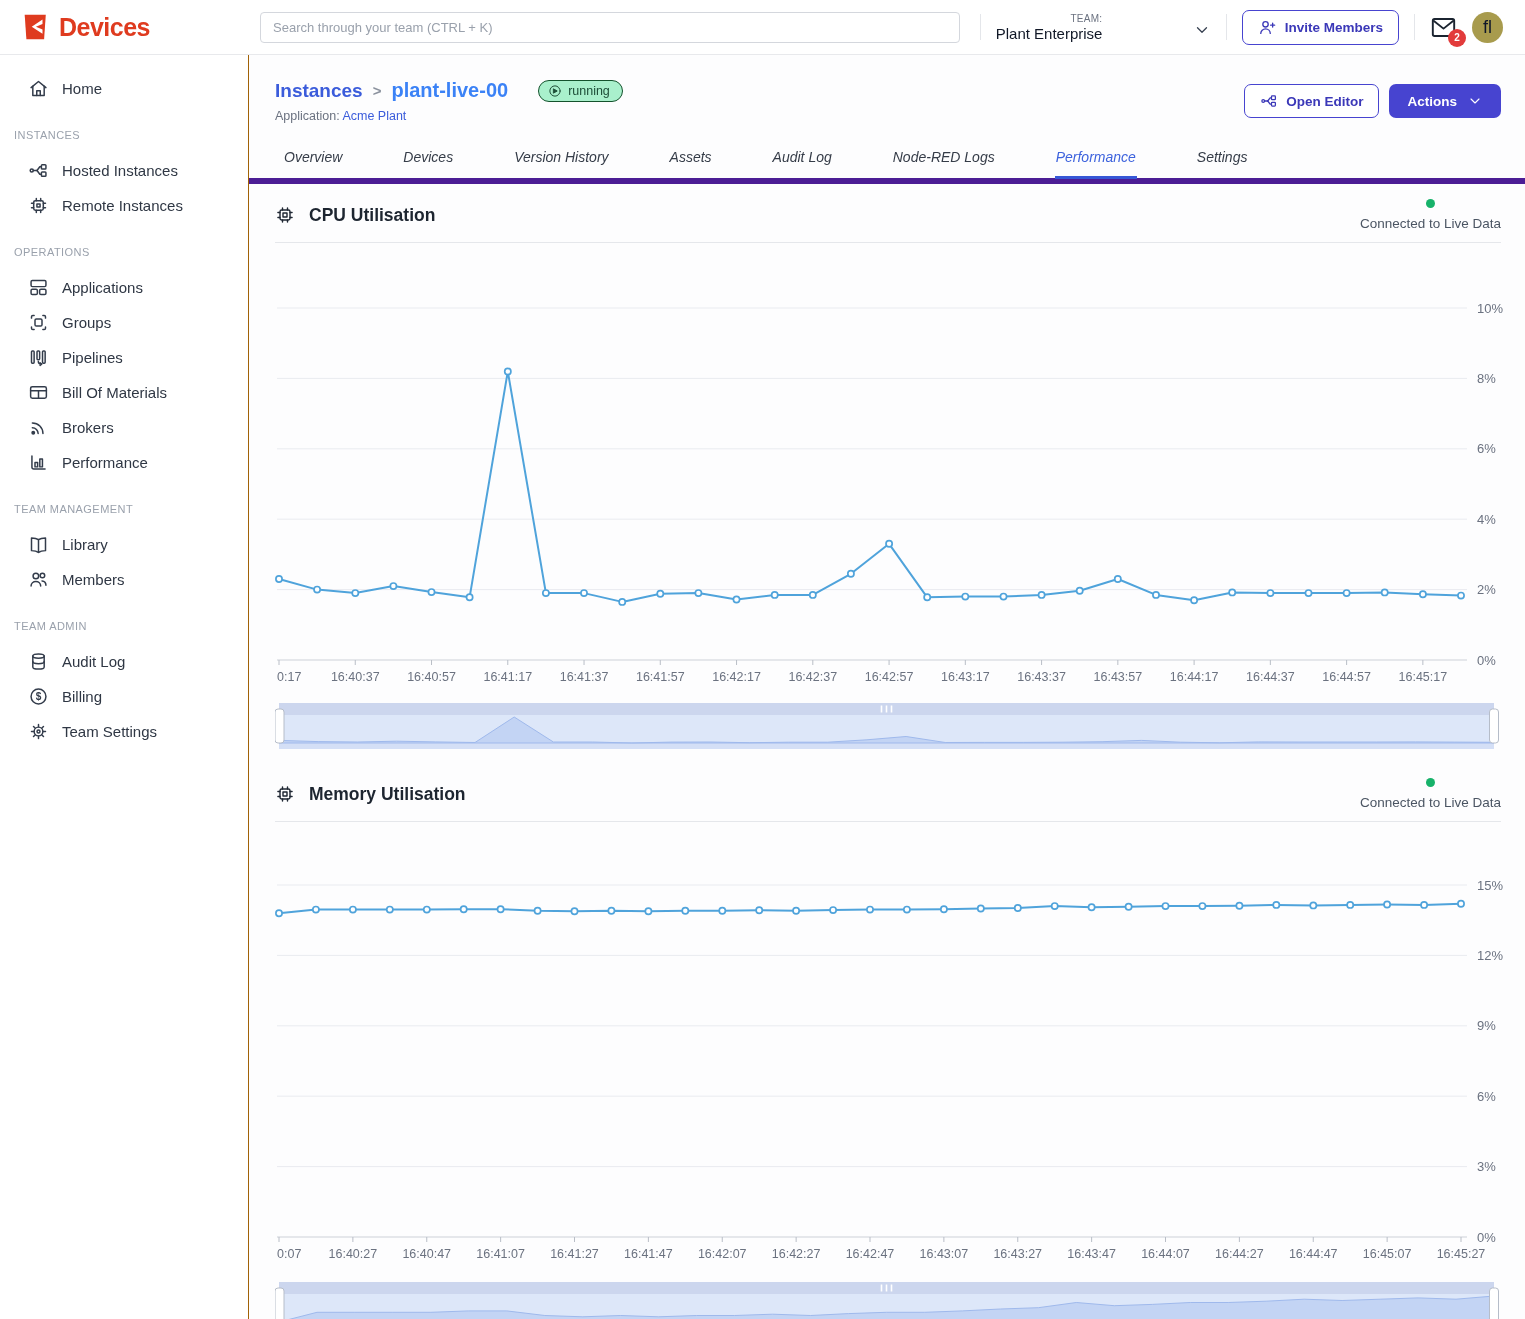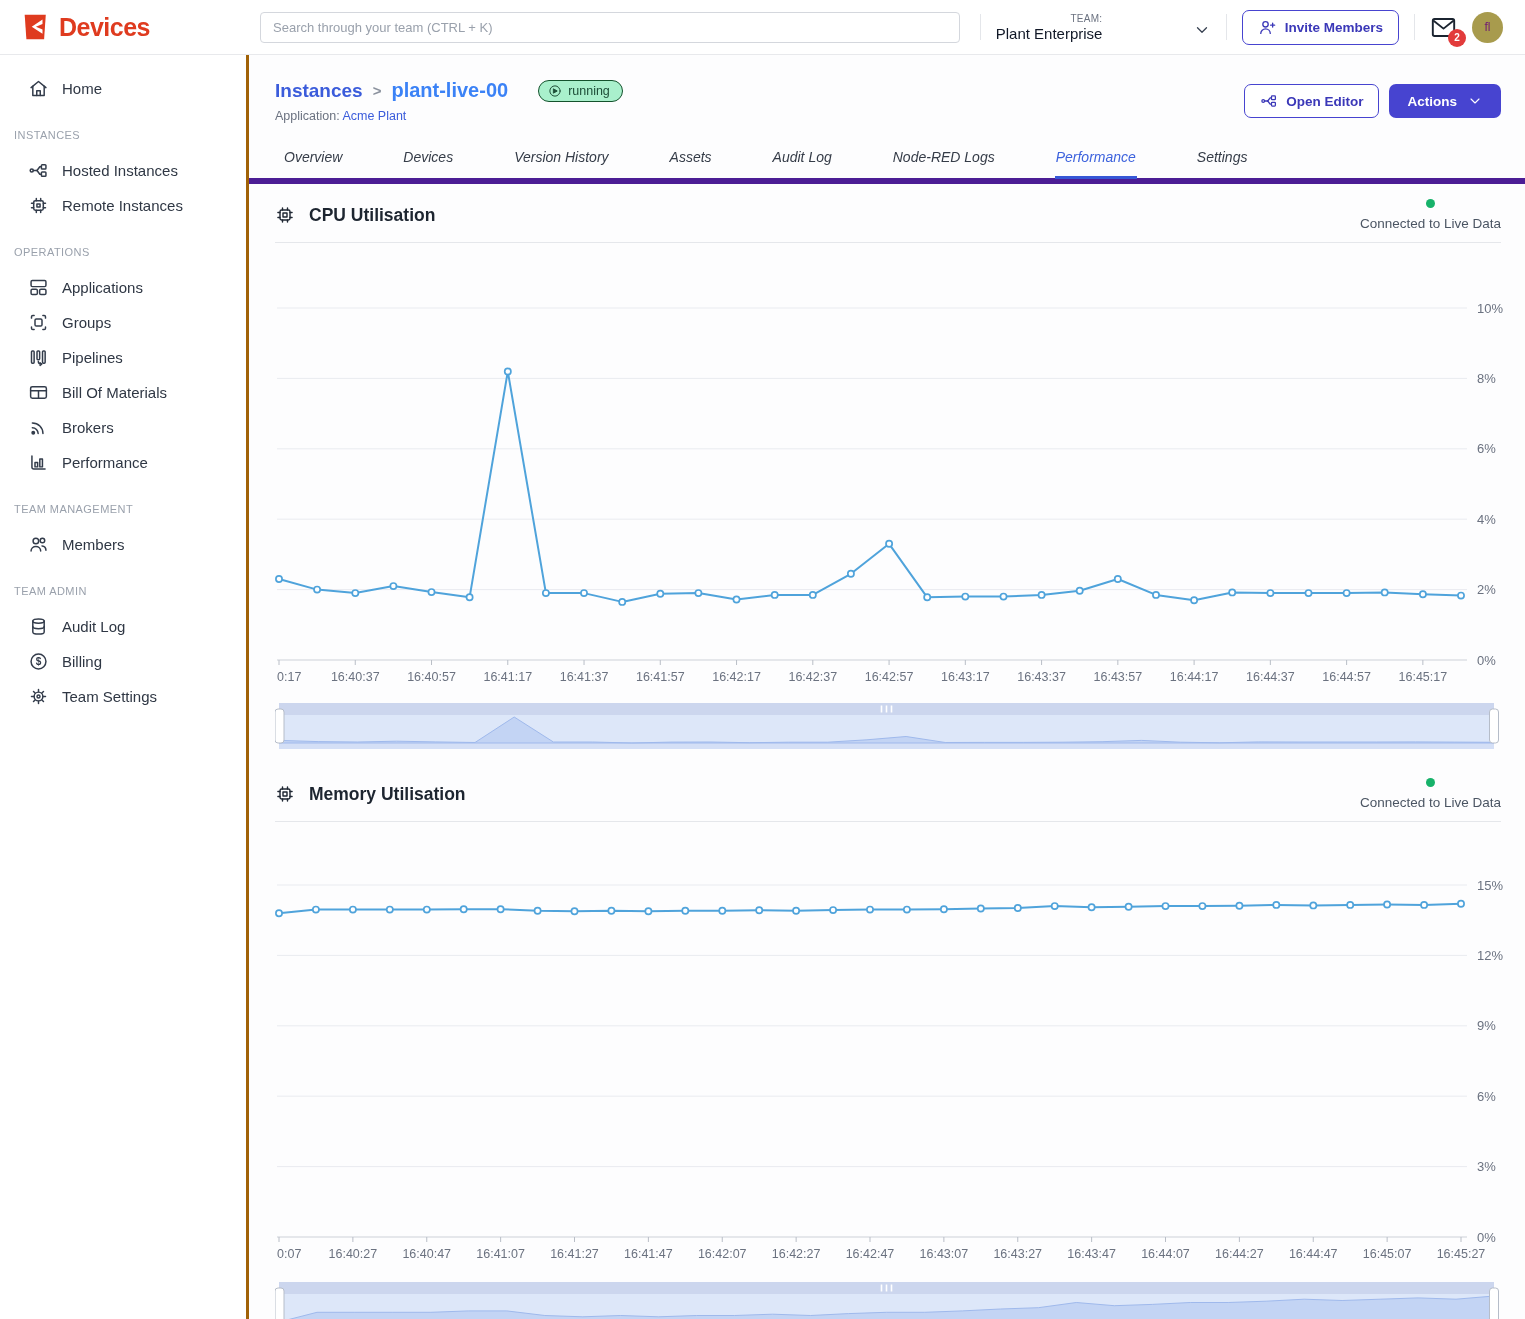--- a/index.html
+++ b/index.html
@@ -15,25 +15,25 @@
   .topbar-right { margin-left:auto; display:flex; align-items:center; gap:15px; }
   .vdivider { width:1px; height:26px; background:#e4e6ea; }
   .team-select { display:flex; align-items:flex-start; gap:8px; cursor:pointer; min-width:215px; }
   .team-texts { display:flex; flex-direction:column;text-align:right; }
   .team-label { font-size:10px; color:#6b7280; letter-spacing:.03em; }
   .team-name { font-size:15px; color:#111827; margin-top:1px; }
   .team-chevron { margin-left:auto; margin-top:8px; color:#374151; }
   .btn-invite { display:flex; align-items:center; gap:8px; border:1.6px solid #4744d0; color:#3b38b8; background:#fff; border-radius:7px; padding:7px 15px; font-size:13.5px; font-weight:700; cursor:pointer; font-family:inherit; }
   .mail-wrap { position:relative; cursor:pointer; color:#1b2430; }
   .mail-badge { position:absolute; right:-9px; bottom:-6px; width:18px; height:18px; background:#e23b3b; color:#fff; font-size:10px; font-weight:700; border-radius:50%; display:flex; align-items:center; justify-content:center; }
-  .avatar { width:31px; height:31px; border-radius:50%; background:#a89b4d; color:#701a75; font-size:12px; display:flex; align-items:center; justify-content:center; cursor:pointer; }
+  .avatar { width:31px; height:31px; border-radius:50%; background:#a89b4d; color:#0f172a; font-size:18px; display:flex; align-items:center; justify-content:center; cursor:pointer; }
 
   
   .app { display:flex; height:1264px; }
-  .sidebar { width:249px; flex:none; border-right:3px solid #a16207; padding-top:16px; background:#fff; }
+  .sidebar { width:249px; flex:none; border-right:1px solid #a16207; padding-top:16px; background:#fff; }
   .side-item { height:35px; display:flex; align-items:center; gap:13px; padding-left:28px; font-size:15px; color:#2f3744; cursor:pointer; }
   .side-item .icon { width:21px; height:21px; color:#333c4b; flex:none; display:flex; }
   .side-section { margin:23px 0 12px; padding-left:14px; font-size:11px; color:#9aa1ac; letter-spacing:.04em; }
   .icon svg { width:100%; height:100%; display:block; }
 
   .main { flex:1; min-width:0; background:#fdfdfe; }
 
   
   .page-head { position:relative; padding:24px 24px 0 26px; background:#fdfdfe; }
   .bc-row { display:flex; align-items:center; gap:10px; }
@@ -211,20 +211,29 @@
         <span class="icon">
           <svg viewBox="0 0 24 24" fill="none" stroke="currentColor" stroke-width="1.7" stroke-linecap="round" stroke-linejoin="round">
             <path d="M4.5 4.5v13c0 1.2 1 2 2.2 2H19.5"></path>
             <rect x="8" y="12" width="3" height="5"></rect>
             <rect x="13.5" y="8" width="3" height="9"></rect>
           </svg>
         </span>
         <span class="side-label">Performance</span>
       </div>
       <div class="side-section">TEAM MANAGEMENT</div>
+      <div class="side-item">
+        <span class="icon">
+          <svg viewBox="0 0 24 24" fill="none" stroke="currentColor" stroke-width="1.7" stroke-linecap="round" stroke-linejoin="round">
+            <path d="M12 6.5C10 5 7.5 4.5 4 4.5V19c3.5 0 6 .5 8 2 2-1.5 4.5-2 8-2V4.5c-3.5 0-6 .5-8 2z"></path>
+            <path d="M12 6.5V21"></path>
+          </svg>
+        </span>
+        <span class="side-label">Library</span>
+      </div>
       <div class="side-item">
         <span class="icon">
           <svg viewBox="0 0 24 24" fill="none" stroke="currentColor" stroke-width="1.7" stroke-linecap="round" stroke-linejoin="round">
             <circle cx="9" cy="8" r="3.2"></circle>
             <path d="M3.5 19.5c0-3 2.5-5.2 5.5-5.2s5.5 2.2 5.5 5.2"></path>
             <circle cx="16.5" cy="7.5" r="2.6"></circle>
             <path d="M16 13.6c2.6.2 4.5 2.3 4.5 5"></path>
           </svg>
         </span>
         <span class="side-label">Members</span>

